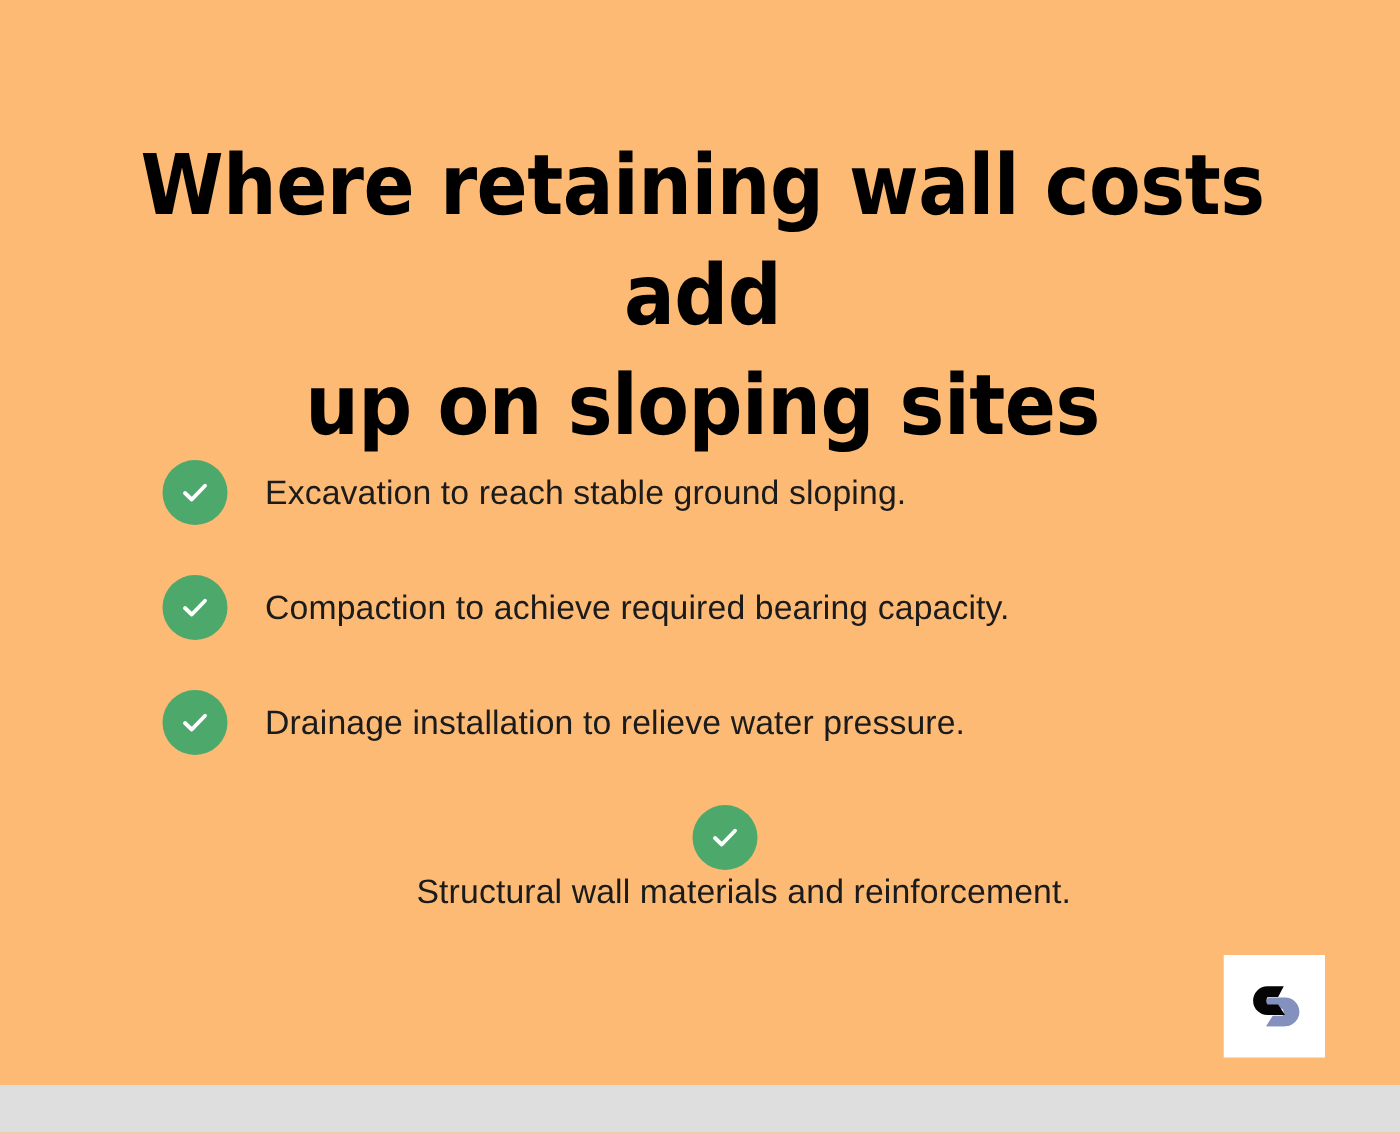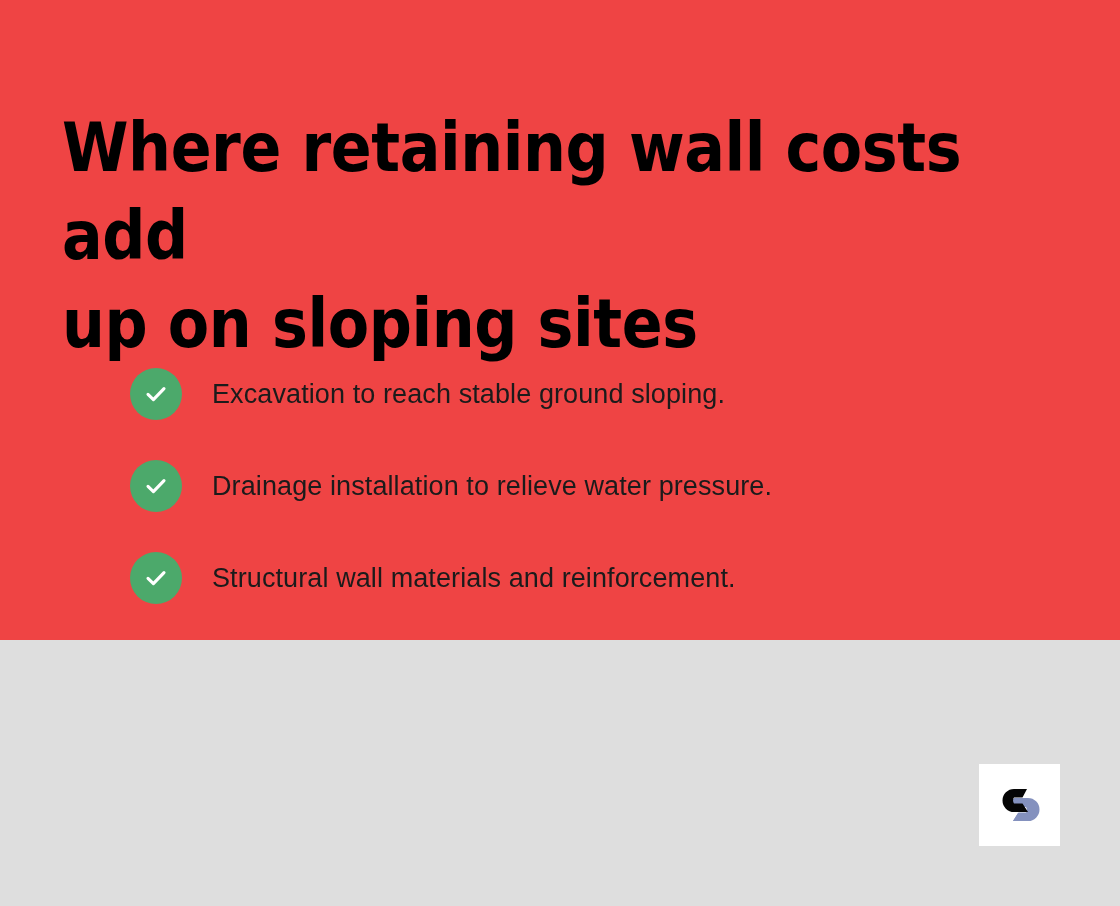--- a/index.html
+++ b/index.html
@@ -11,23 +11,24 @@
     width: 1120px;
     height: 906px;
     background: #dedede;
     font-family: "Liberation Sans", sans-serif;
     overflow: hidden;
   }
 
   #slide {
     position: relative;
     width: 1120px;
-    height: 640px;
-    background: #ef4444;
+    height: 868px;
+    background: #fdba74;
     box-sizing: border-box;
+    text-align: center;
   }
 
   
   #title {
     position: absolute;
     left: 62px;
     top: 104px;
     width: 1000px;
     margin: 0;
     font-family: "DejaVu Sans Condensed", "Liberation Sans Narrow", "Liberation Sans", sans-serif;
@@ -51,20 +52,21 @@
   }
   .check-item {
     position: relative;
     height: 52px;
     margin-bottom: 40px;
     display: flex;
     align-items: center;
   }
   .check-item:last-child {
     margin-bottom: 0;
+    flex-direction: column;
   }
 
   .check-badge {
     flex: 0 0 auto;
     width: 52px;
     height: 52px;
     border-radius: 50%;
     background: #4ca96b;
     display: flex;
     align-items: center;
@@ -117,20 +119,28 @@
 
     <li class="check-item">
       <span class="check-badge">
         <svg viewBox="0 0 30 30" aria-hidden="true">
           <path d="M7 15.4 L12.4 20.6 L23 9.6" fill="none" stroke="#ffffff" stroke-width="3.1" stroke-linecap="round" stroke-linejoin="round"></path>
         </svg>
       </span>
       <span class="check-text">Excavation to reach stable ground sloping.</span>
     </li>
 
+    <li class="check-item">
+      <span class="check-badge">
+        <svg viewBox="0 0 30 30" aria-hidden="true">
+          <path d="M7 15.4 L12.4 20.6 L23 9.6" fill="none" stroke="#ffffff" stroke-width="3.1" stroke-linecap="round" stroke-linejoin="round"></path>
+        </svg>
+      </span>
+      <span class="check-text">Compaction to achieve required bearing capacity.</span>
+    </li>
 
     <li class="check-item">
       <span class="check-badge">
         <svg viewBox="0 0 30 30" aria-hidden="true">
           <path d="M7 15.4 L12.4 20.6 L23 9.6" fill="none" stroke="#ffffff" stroke-width="3.1" stroke-linecap="round" stroke-linejoin="round"></path>
         </svg>
       </span>
       <span class="check-text">Drainage installation to relieve water pressure.</span>
     </li>
 

